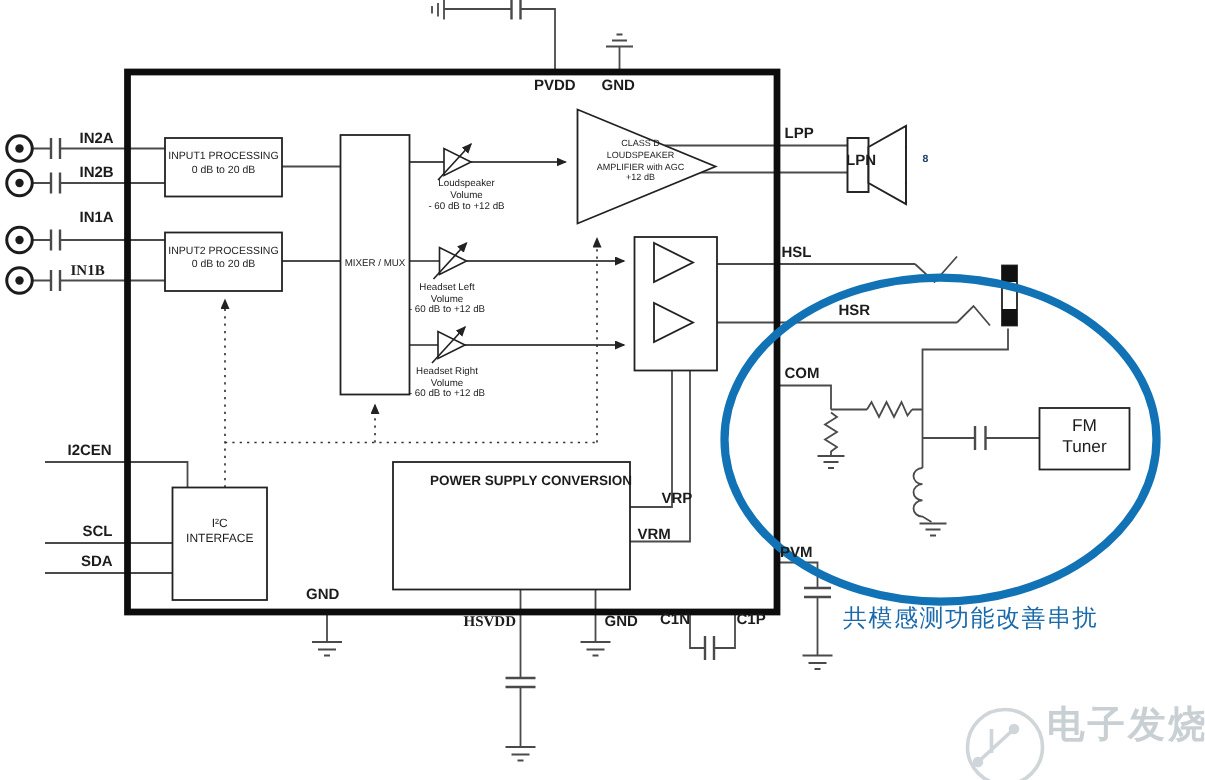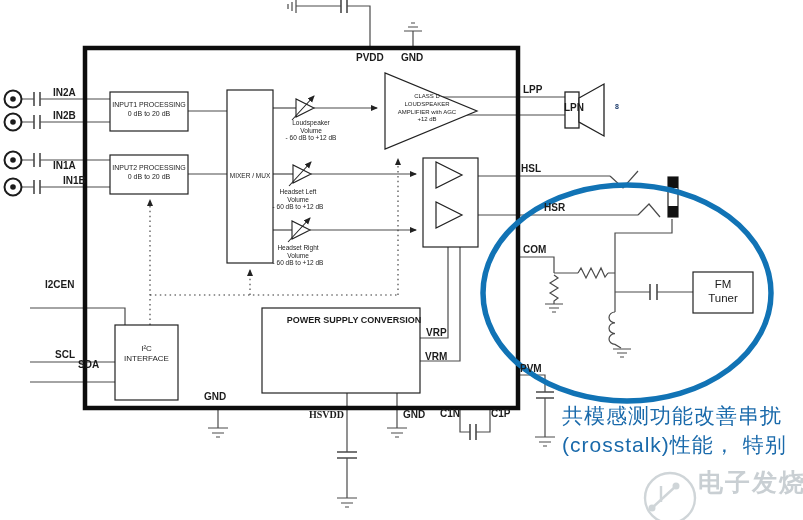--- a/index.html
+++ b/index.html
@@ -8,21 +8,21 @@
   .stage svg{position:absolute;left:0;top:0;}
   .lbl{position:absolute;font-size:10px;font-weight:bold;color:#1c1c1c;white-space:nowrap;}
   .blk{position:absolute;text-align:center;color:#1c1c1c;white-space:nowrap;}
   .t9{font-size:9px;line-height:11px;font-weight:bold;}
   .t8{font-size:8px;line-height:10px;}
   .t7{font-size:7px;line-height:9px;}
   .t65{font-size:6.5px;line-height:7.6px;}
   .t6{font-size:6px;line-height:7.8px;}
   .t11{font-size:11.5px;line-height:14px;}
   .tiny{font-size:7px;font-weight:bold;}
-  .ann{position:absolute;color:#1a6aab;font-size:21px;letter-spacing:1px;
+  .ann{position:absolute;color:#1a6aab;font-size:16px;letter-spacing:1px;
        white-space:nowrap;font-weight:500;}
   .wm-brand{position:absolute;color:#a9b3b9;opacity:.62;font-size:25px;
             font-weight:bold;letter-spacing:2px;white-space:nowrap;}
   .wm-url{position:absolute;color:#a9b3b9;opacity:.62;font-size:16px;
           font-weight:bold;white-space:nowrap;margin-top:28px;}
 </style>
 </head>
 <body>
 
 <div class="stage">
@@ -157,43 +157,43 @@
   <rect x="85" y="48" width="433" height="360" fill="none" stroke="#0d0d0d" stroke-width="4.5"></rect>
 
   <ellipse cx="627" cy="293" rx="144" ry="108" fill="none" stroke-width="5.5" stroke="#1173b5"></ellipse>
 </svg>
 
 <div class="wm-brand" style="left:698px;top:466px;">电子发烧友</div>
 <div class="wm-url" style="left:704px;top:492px;">www.elecfans.com</div>
 
 <div class="lbl" style="left:53px;top:87px;">IN2A</div>
 <div class="lbl" style="left:53px;top:110px;">IN2B</div>
-<div class="lbl" style="left:53px;top:160px;">IN1A</div>
-<div class="lbl" style="left:63px;top:175px;">IN1B</div>
-<div class="lbl" style="left:45px;top:279px;">I2CEN</div>
+<div class="lbl" style="left:53px;top:140px;">IN1A</div>
+<div class="lbl" style="left:47px;top:175px;font-family:Liberation Serif, serif;">IN1B</div>
+<div class="lbl" style="left:45px;top:295px;">I2CEN</div>
 <div class="lbl" style="left:55px;top:349px;">SCL</div>
-<div class="lbl" style="left:54px;top:359px;margin-left:24px;">SDA</div>
+<div class="lbl" style="left:54px;top:369px;">SDA</div>
 
 <div class="lbl" style="left:356px;top:52px;">PVDD</div>
 <div class="lbl" style="left:401px;top:52px;">GND</div>
 
 <div class="lbl" style="left:523px;top:84px;">LPP</div>
 <div class="lbl" style="left:544px;top:102px;margin-left:20px;">LPN</div>
 <div class="lbl" style="left:521px;top:163px;">HSL</div>
-<div class="lbl" style="left:544px;top:202px;">HSR</div>
+<div class="lbl" style="left:521px;top:202px;padding-left:38px;">HSR</div>
 <div class="lbl" style="left:523px;top:244px;">COM</div>
 <div class="lbl" style="left:520px;top:363px;">PVM</div>
 
 <div class="lbl" style="left:204px;top:391px;">GND</div>
 <div class="lbl" style="left:309px;top:409px;font-family:Liberation Serif, serif;">HSVDD</div>
 <div class="lbl" style="left:403px;top:409px;">GND</div>
 <div class="lbl" style="left:440px;top:408px;">C1N</div>
 <div class="lbl" style="left:491px;top:408px;">C1P</div>
 
-<div class="lbl" style="left:426px;top:327px;text-align:right;">VRP</div>
+<div class="lbl" style="left:441px;top:327px;text-align:right;">VRP</div>
 <div class="lbl" style="left:425px;top:351px;">VRM</div>
 
 <div class="tiny" style="position:absolute;left:615px;top:103px;color:#1c3c6c;">8</div>
 
 <div class="blk t7" style="left:110px;top:100px;width:78px;">
   <div>INPUT1 PROCESSING</div>
   <div>0 dB to 20 dB</div>
 </div>
 <div class="blk t7" style="left:110px;top:163px;width:78px;">
   <div>INPUT2 PROCESSING</div>
@@ -230,15 +230,14 @@
   <div>I²C</div>
   <div>INTERFACE</div>
 </div>
 
 <div class="blk t11" style="left:693px;top:277px;width:60px;">
   <div>FM</div>
   <div>Tuner</div>
 </div>
 
 <div class="ann" style="left:562px;top:402px;">共模感测功能改善串扰</div>
-<div class="ann" style="left:562px;top:431px;">(crosstalk)性能， 特别</div>
 
 </div>
 
 </body></html>

